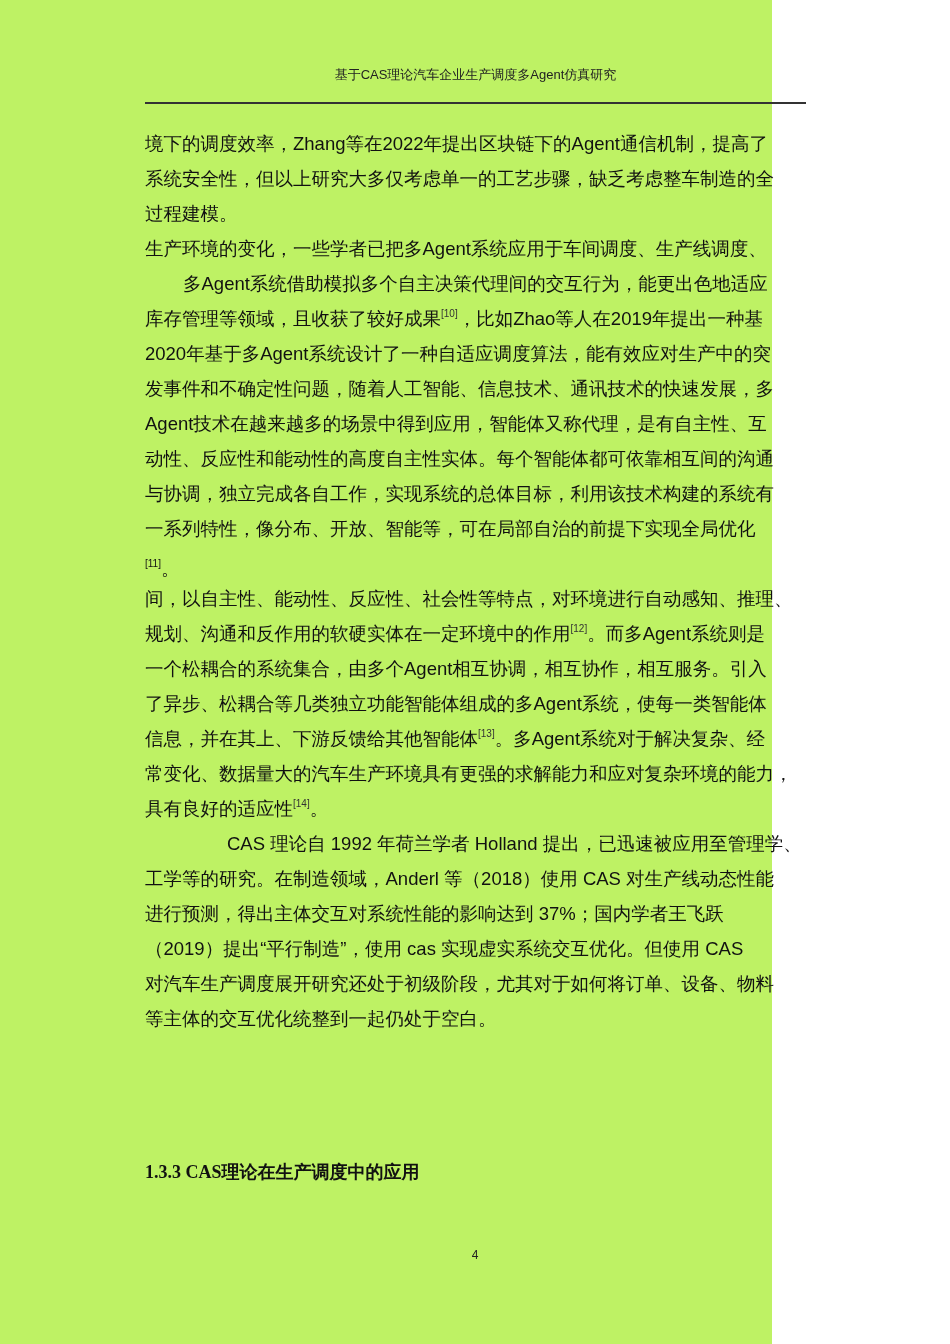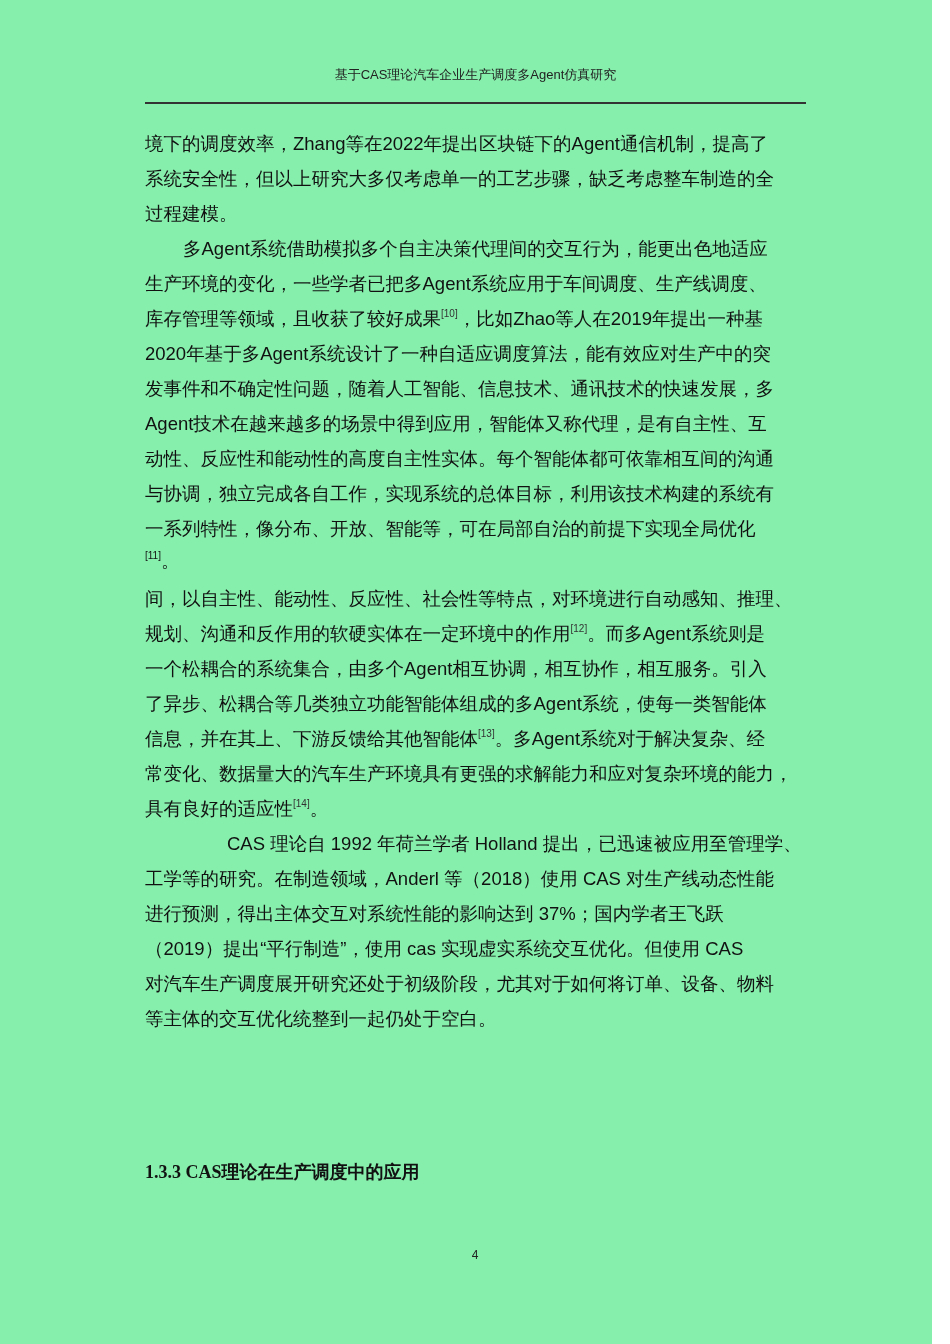--- a/index.html
+++ b/index.html
@@ -1,34 +1,34 @@
 <!DOCTYPE html>
 <html><head>
   <meta charset="utf-8">
   <style>
     html, body { margin: 0; padding: 0; background: #ffffff; }
     body { width: 950px; height: 1344px; position: relative; overflow: hidden; }
-    .page { position: absolute; left: 0; top: 0; width: 932px; height: 1344px; background: #86efac; }
+    .page { position: absolute; left: 0; top: 0; width: 772px; height: 1344px; background: #bef264; }
     .header {
       position: absolute; left: 145px; top: 66px; width: 661px; text-align: center;
       font-family: "Liberation Sans", "DejaVu Sans", sans-serif; font-size: 13px; color: #222;
     }
     .header-rule {
       position: absolute; left: 145px; top: 102px; width: 661px; height: 0;
       border-top: 2px solid #333;
     }
     .body-text {
       position: absolute; left: 145px; top: 126px; width: 670px;
       font-family: Liberation Sans, sans-serif; font-size: 18.5px; color: #111;
     }
     .line { height: 35px; line-height: 35px; white-space: nowrap; }
     .indent { padding-left: 38px; }
     .indent-wide { padding-left: 82px; }
     sup.cite { font-size: 10px; vertical-align: 8px; line-height: 0; color: #333; }
-    .cite-line { height: 35px; line-height: 20px; font-size: 10px; }
+    .cite-line { height: 35px; line-height: 35px; font-size: 10px; }
     .cite-line .dot { font-size: 18.5px; }
     .section-heading {
       position: absolute; left: 145px; top: 1160px;
       font-family: "Liberation Serif", "DejaVu Serif", serif; font-size: 18px; font-weight: bold; color: #111;
     }
     .page-number {
       position: absolute; left: 0; width: 950px; top: 1248px; text-align: center;
       font-family: "Liberation Sans", "DejaVu Sans", sans-serif; font-size: 12px; color: #222;
     }
   </style>
@@ -42,22 +42,22 @@
 
   <div class="body-text">
 
     <div>
       <div class="line">境下的调度效率，Zhang等在2022年提出区块链下的Agent通信机制，提高了</div>
       <div class="line">系统安全性，但以上研究大多仅考虑单一的工艺步骤，缺乏考虑整车制造的全</div>
       <div class="line">过程建模。</div>
     </div>
 
     <div>
+      <div class="line">生产环境的变化，一些学者已把多Agent系统应用于车间调度、生产线调度、</div>
       <div class="line indent">多Agent系统借助模拟多个自主决策代理间的交互行为，能更出色地适应</div>
-      <div class="line">生产环境的变化，一些学者已把多Agent系统应用于车间调度、生产线调度、</div>
       <div class="line">
         <span>库存管理等领域，且收获了较好成果</span><sup class="cite">[10]</sup><span>，比如Zhao等人在2019年提出一种基</span>
       </div>
       <div class="line">2020年基于多Agent系统设计了一种自适应调度算法，能有效应对生产中的突</div>
       <div class="line">发事件和不确定性问题，随着人工智能、信息技术、通讯技术的快速发展，多</div>
       <div class="line">Agent技术在越来越多的场景中得到应用，智能体又称代理，是有自主性、互</div>
       <div class="line">动性、反应性和能动性的高度自主性实体。每个智能体都可依靠相互间的沟通</div>
       <div class="line">与协调，独立完成各自工作，实现系统的总体目标，利用该技术构建的系统有</div>
       <div class="line">一系列特性，像分布、开放、智能等，可在局部自治的前提下实现全局优化</div>
       <div class="cite-line">

